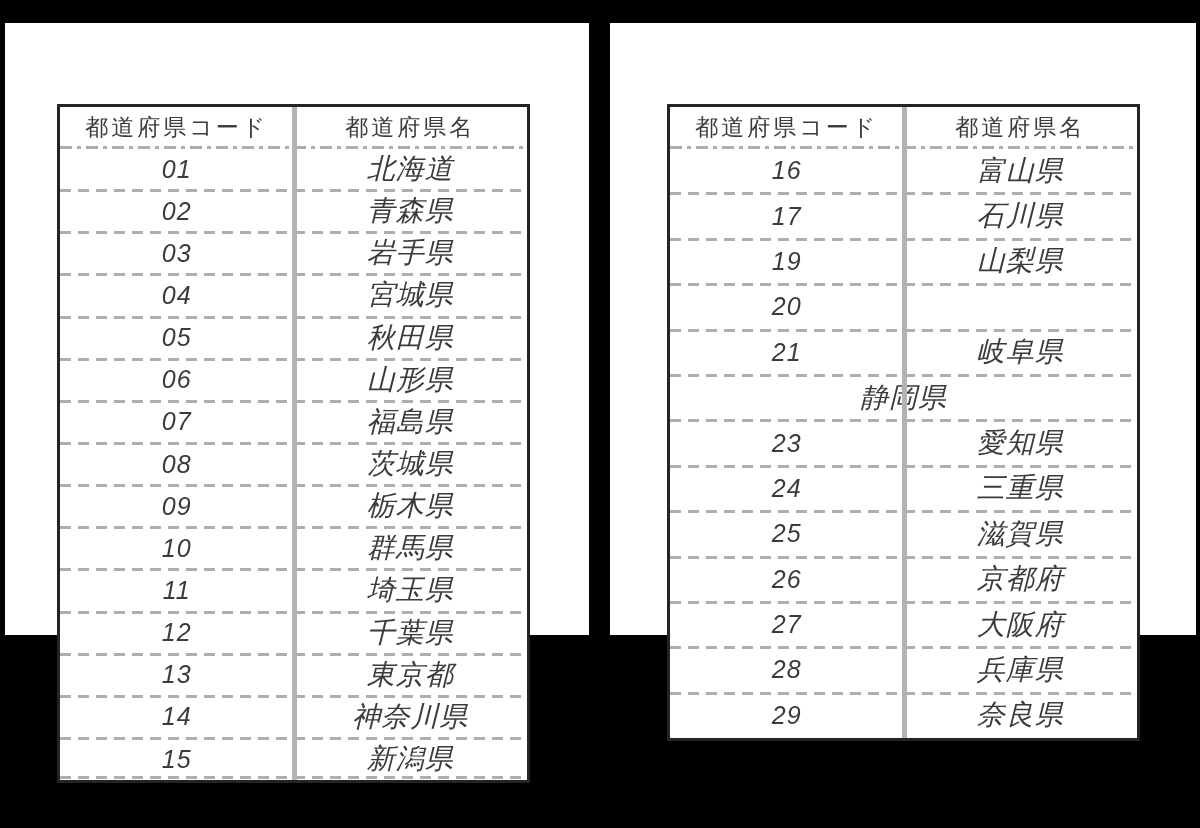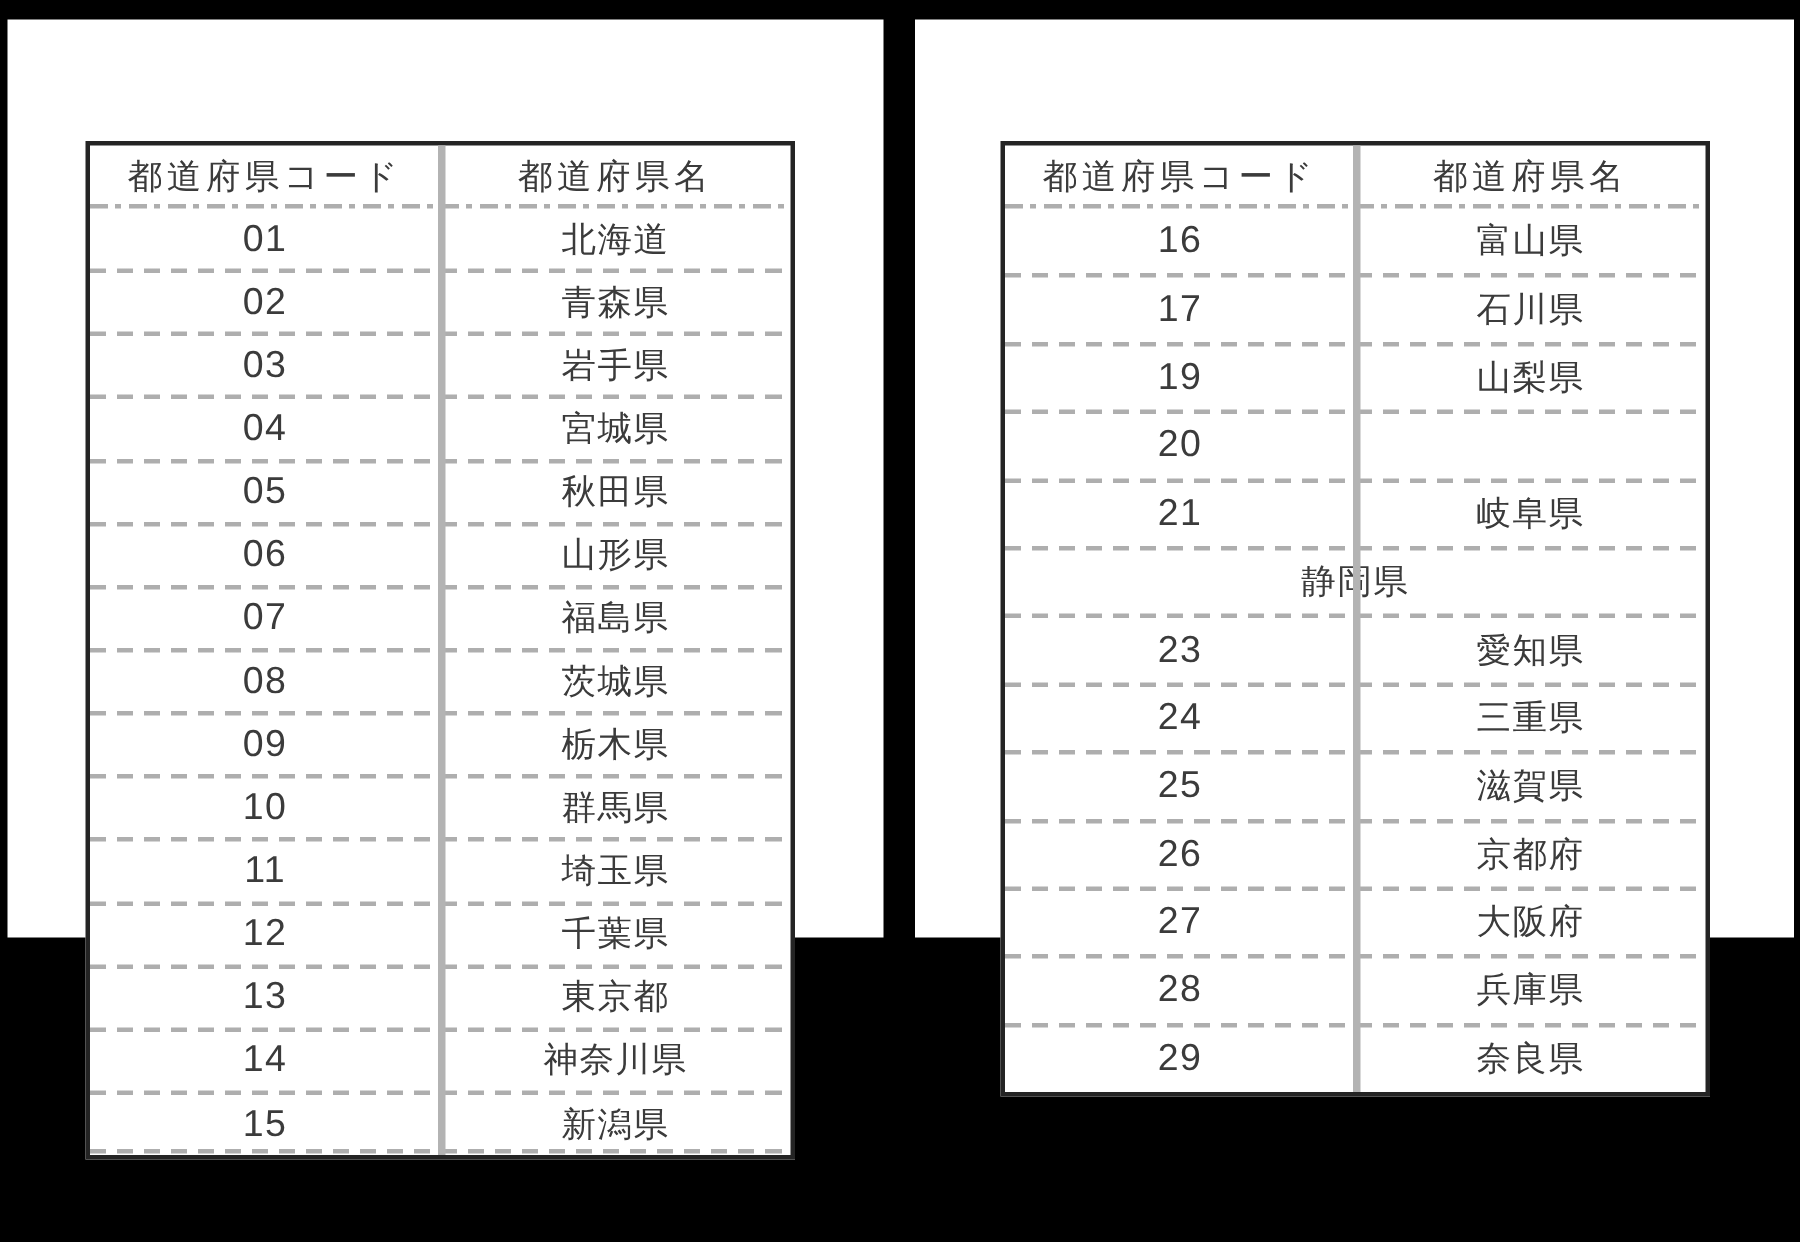--- a/index.html
+++ b/index.html
@@ -12,21 +12,21 @@
   * { margin: 0; padding: 0; box-sizing: border-box; }
   html, body { width: 1200px; height: 828px; }
   body {
     background: var(--bg);
     position: relative;
     overflow: hidden;
     font-family: "Liberation Sans", "DejaVu Sans", sans-serif;
   }
   .page {
     position: absolute;
-    top: 13px;
+    top: 23px;
     height: 612px;
     background: var(--page);
   }
   .page--left  { left: 5px;   width: 584px; }
   .page--right { left: 610px; width: 586px; }
 
   .tbl {
     position: absolute;
     border: 3px solid var(--border);
     background: var(--page);
@@ -66,20 +66,21 @@
   .rows {
     flex: 1 1 auto;
     display: flex;
     flex-direction: column;
     position: relative;
   }
   .t-row {
     flex: 1 1 0;
     display: flex;
     position: relative;
+    font-style: italic;
   }
   
   .t-row:not(:first-child)::before {
     content: "";
     position: absolute;
     top: -1px; left: 0; right: 0;
     height: 3px;
     background: repeating-linear-gradient(90deg,
       var(--grid) 0 11px, transparent 11px 18px);
     z-index: 1;
@@ -99,21 +100,21 @@
     display: flex;
     align-items: center;
     justify-content: center;
     color: var(--text);
     z-index: 0;
   }
   .cell--code { width: 50%; }
   .cell--name { flex: 1; }
   .tbl-header .cell { font-size: 23px; letter-spacing: 3px; }
   .t-row .cell--code { font-size: 25px; letter-spacing: 1px; }
-  .t-row .cell--name { font-size: 23px; letter-spacing: 1px; }
+  .t-row .cell--name { font-size: 28px; letter-spacing: 1px; }
 </style>
 </head>
 <body>
 
 <div>
 
   <section class="page page--left">
     <div class="tbl tbl--left tbl--has-bottom-dash">
       <div class="col-divider"></div>
       <div class="tbl-header">

